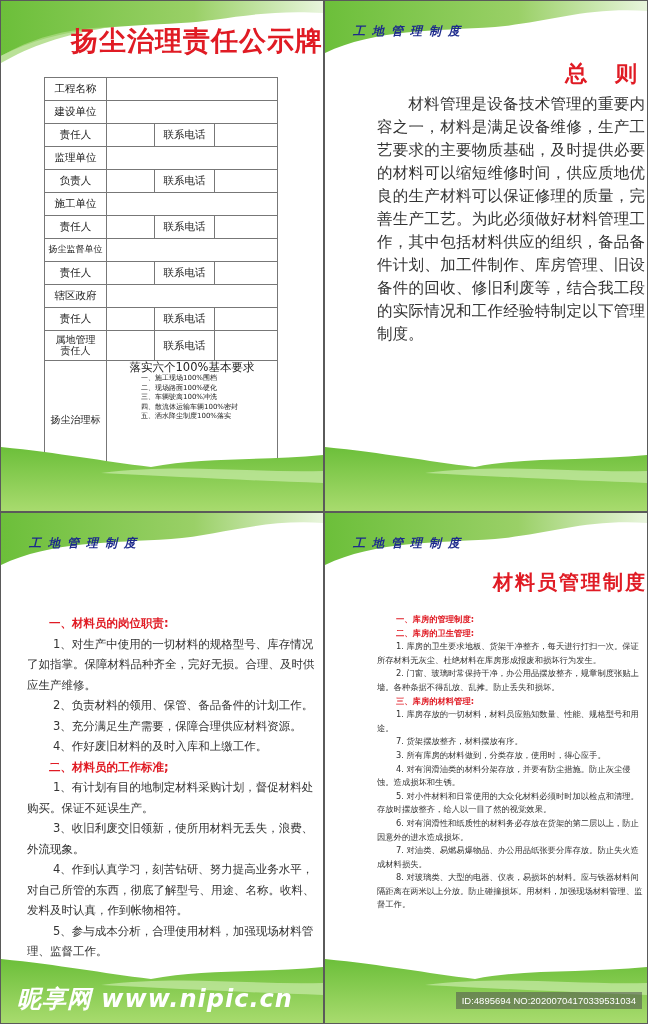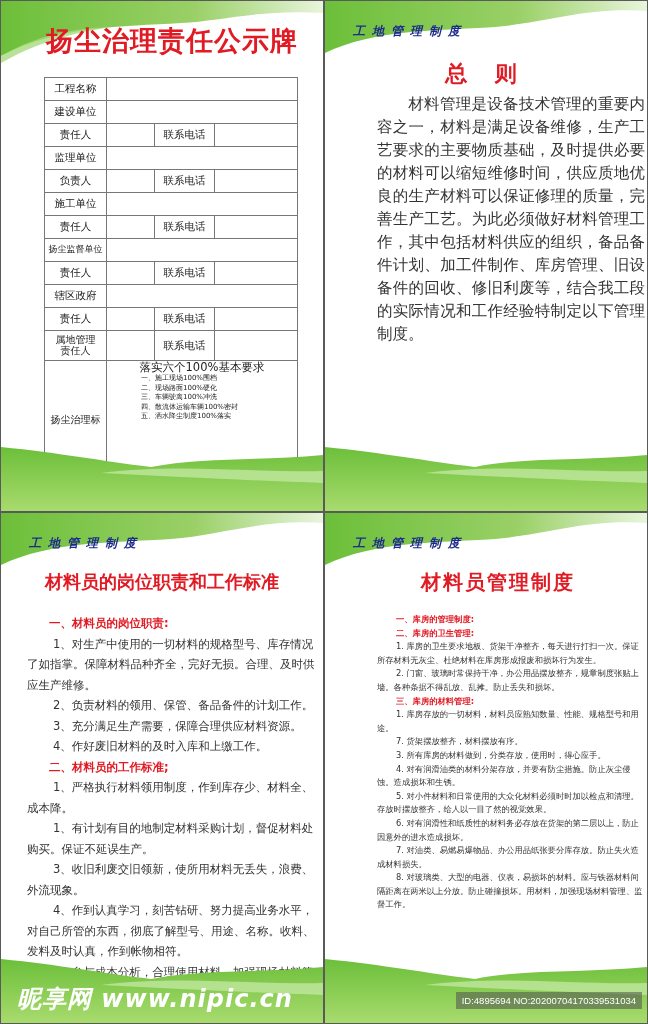--- a/index.html
+++ b/index.html
@@ -8,24 +8,24 @@
   .grid { position:absolute; left:0; top:0; width:648px; height:1024px; background:#5a5a5a; }
   .panel { position:absolute; background:#fff; overflow:hidden; }
   .p1 { left:1px; top:1px; width:322px; height:510px; }
   .p2 { left:325px; top:1px; width:322px; height:510px; }
   .p3 { left:1px; top:513px; width:322px; height:510px; }
   .p4 { left:325px; top:513px; width:322px; height:510px; }
   .wave { position:absolute; left:0; width:100%; pointer-events:none; }
   .wave-top { top:0; height:70px; }
   .wave-bottom { bottom:0; height:68px; }
   .brand { position:absolute; left:28px; top:22px; font-family:"DejaVu Serif", serif; font-style:italic; font-weight:bold; font-size:12px; color:#1d2a8c; letter-spacing:7px; }
-  .title-main { position:absolute; left:0; width:100%; text-align:center; font-family:"DejaVu Serif", serif; font-weight:bold; color:#e01b24; }
+  .title-main { position:absolute; left:0; width:100%; text-align:right; font-family:"DejaVu Serif", serif; font-weight:bold; color:#e01b24; }
   
   .p1 .title-main { top:22px; font-size:27px; letter-spacing:1px; padding-left:20px; }
-  table.duty { position:absolute; left:43px; top:76px; width:254px; border-collapse:collapse; font-size:10.5px; color:#222; }
+  table.duty { position:absolute; left:43px; top:76px; width:234px; border-collapse:collapse; font-size:10.5px; color:#222; }
   table.duty td { border:1px solid #777; height:23px; text-align:center; vertical-align:middle; line-height:1.05; }
   table.duty td.c1 { width:62px; }
   table.duty td.c2 { width:48px; }
   table.duty td.c3 { width:60px; }
   .req-title { font-size:11.5px; margin-bottom:1px; }
   .req-item { font-size:7px; line-height:9.5px; text-align:left; padding-left:4px; display:inline-block; }
   
   .p2 .title-main { top:58px; font-size:22px; font-family:"DejaVu Sans", sans-serif; letter-spacing:10px; }
   .intro { position:absolute; left:52px; top:92px; width:268px; font-size:15.5px; line-height:23px; color:#333; text-align:justify; }
   
@@ -162,29 +162,27 @@
       <path d="M0,4 C60,10 100,18 150,24 C200,14 260,18 322,12 V68 H0 Z" fill="url(#gb1)"></path>
       <path d="M100,30 C180,20 250,30 322,28 V40 C260,38 180,34 100,30 Z" fill="#c9ebaa" opacity="0.7"></path>
     </svg>
   </div>
 
   <div class="panel p3">
     <svg class="wave wave-top" viewBox="0 0 322 70" preserveAspectRatio="none">
       <path d="M0,0 H322 V10 C260,6 220,22 170,26 C110,30 50,28 0,52 Z" fill="url(#g1)"></path>
     </svg>
     <div class="brand">工地管理制度</div>
-    <div class="title-main">材料员的岗位职责和工作标准</div>
     <div class="body3" id="body3">
         <div class="sec">一、材料员的岗位职责:</div>
         <div class="para">1、对生产中使用的一切材料的规格型号、库存情况了如指掌。保障材料品种齐全，完好无损。合理、及时供应生产维修。</div>
         <div class="para">2、负责材料的领用、保管、备品备件的计划工作。</div>
         <div class="para">3、充分满足生产需要，保障合理供应材料资源。</div>
         <div class="para">4、作好废旧材料的及时入库和上缴工作。</div>
         <div class="sec">二、材料员的工作标准;</div>
-        <div class="para">1、严格执行材料领用制度，作到库存少、材料全、成本降。</div>
         <div class="para">1、有计划有目的地制定材料采购计划，督促材料处购买。保证不延误生产。</div>
         <div class="para">3、收旧利废交旧领新，使所用材料无丢失，浪费、外流现象。</div>
         <div class="para">4、作到认真学习，刻苦钻研、努力提高业务水平，对自己所管的东西，彻底了解型号、用途、名称。收料、发料及时认真，作到帐物相符。</div>
         <div class="para">5、参与成本分析，合理使用材料，加强现场材料管理、监督工作。</div>
       </div>
     <svg class="wave wave-bottom" viewBox="0 0 322 68" preserveAspectRatio="none">
       <path d="M0,4 C60,10 100,18 150,24 C200,14 260,18 322,12 V68 H0 Z" fill="url(#gb1)"></path>
       <path d="M100,30 C180,20 250,30 322,28 V40 C260,38 180,34 100,30 Z" fill="#c9ebaa" opacity="0.7"></path>
     </svg>
     <div class="watermark-logo">昵享网 www.nipic.cn</div>

